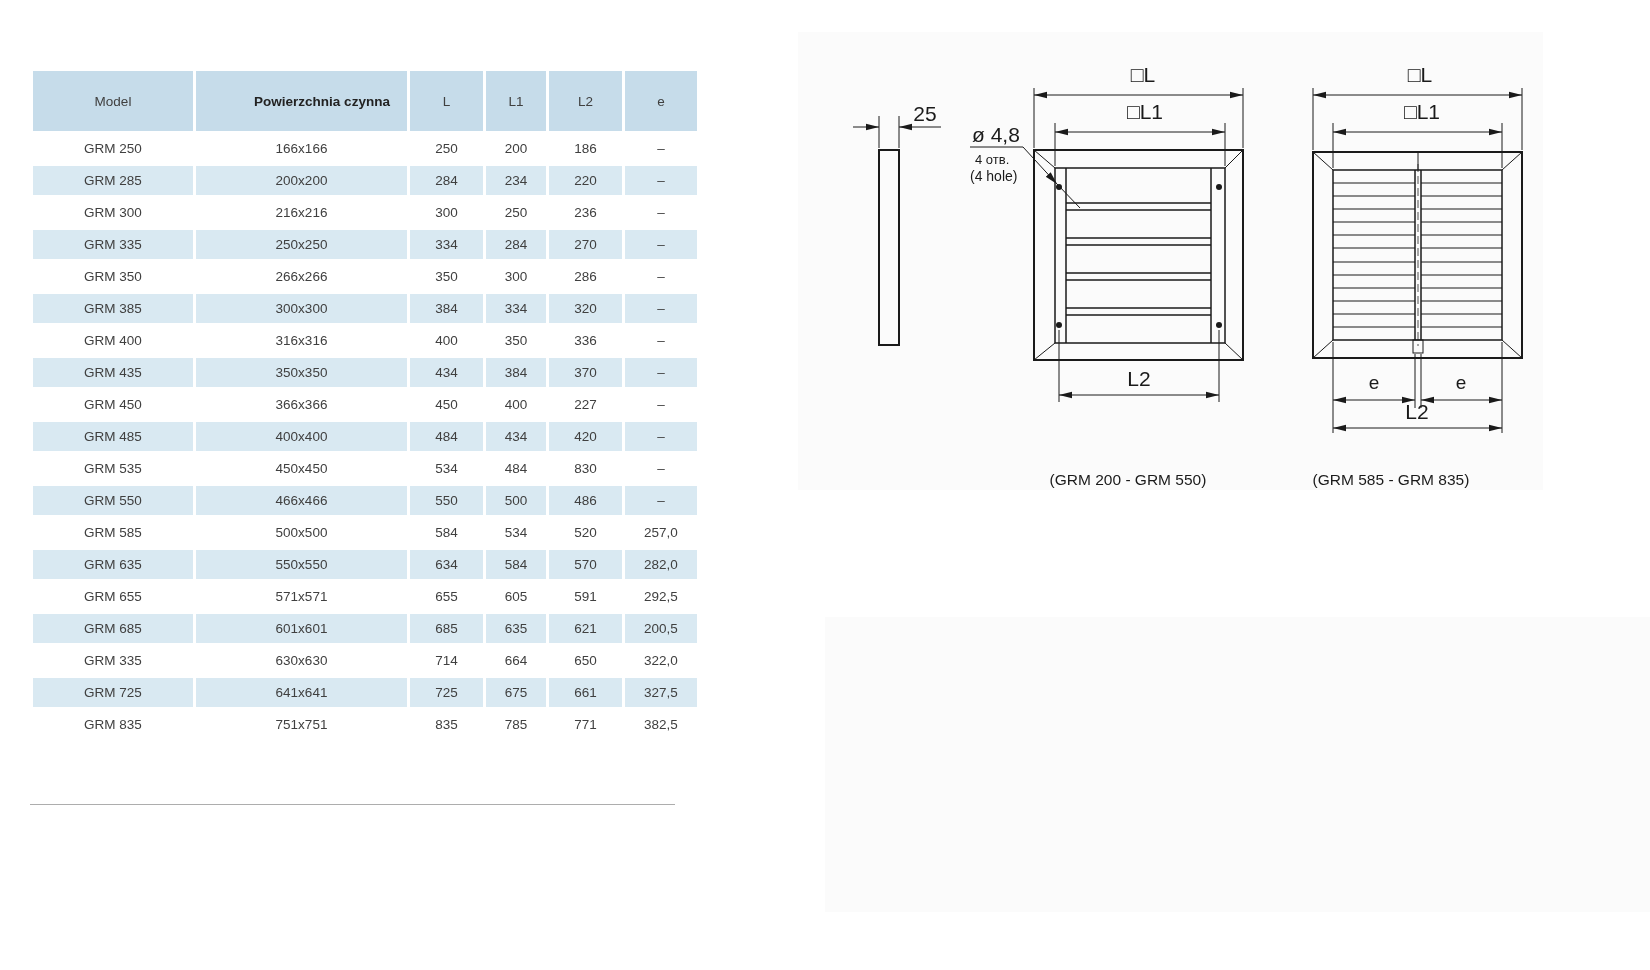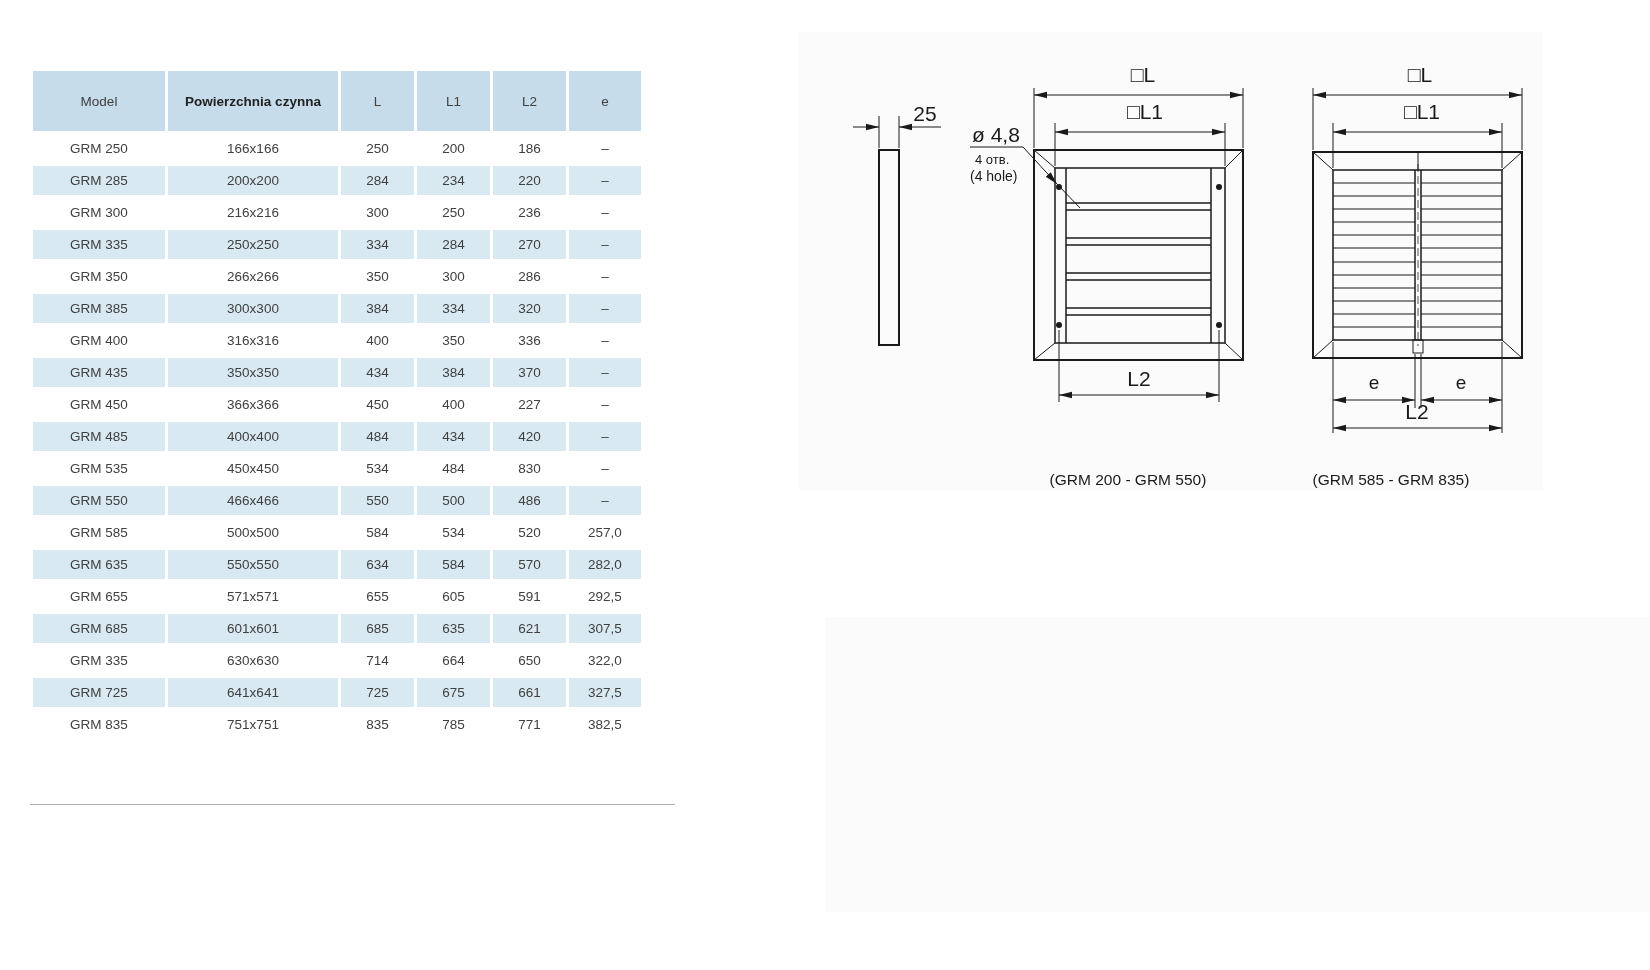--- a/index.html
+++ b/index.html
@@ -10,24 +10,24 @@
     --header-bg:#c6dcea; --row-alt-bg:#d9e9f2; --row-bg:#ffffff;
     --table-text:#404040; --line:#1a1a1a;
   }
   .spec-table-wrap { position:absolute; left:30px; top:68px; }
   table.spec { border-collapse:separate; border-spacing:3px; }
   table.spec th, table.spec td {
     text-align:center; vertical-align:middle;
     font-size:13.5px; color:var(--table-text); padding:0;
   }
   table.spec th { background:var(--header-bg); height:60px; font-weight:400; }
-  table.spec th:nth-child(1) { width:132px; }
-  table.spec th:nth-child(2) { width:170px; font-weight:700; color:#222; }
+  table.spec th:nth-child(1) { width:160px; }
+  table.spec th:nth-child(2) { width:170px; font-weight:700; color:#222;padding-left:41px; }
   table.spec th:nth-child(3) { width:73px; }
-  table.spec th:nth-child(4) { width:73px; }
+  table.spec th:nth-child(4) { width:60px; }
   table.spec th:nth-child(5) { width:73px; }
   table.spec th:nth-child(6) { width:72px; }
   table.spec td { height:29px; background:var(--row-bg); }
   table.spec tbody tr:nth-child(even) td { background:var(--row-alt-bg); }
   .table-bottom-line { position:absolute; left:30px; top:804px; width:645px; height:1px; background:#adadad; }
   .lower-shade { position:absolute; left:825px; top:617px; width:825px; height:295px; background:#fbfbfb; }
   .diagram-svg { position:absolute; left:795px; top:20px; }
   .diagram-svg text { fill:var(--line); font-family:"Liberation Sans","DejaVu Sans",sans-serif; }
   .dline { stroke:var(--line); fill:none; }
 </style>
@@ -166,21 +166,21 @@
           <td>605</td>
           <td>591</td>
           <td>292,5</td>
         </tr>
         <tr>
           <td>GRM 685</td>
           <td>601x601</td>
           <td>685</td>
           <td>635</td>
           <td>621</td>
-          <td>307,5</td>
+          <td>200,5</td>
         </tr>
         <tr>
           <td>GRM 335</td>
           <td>630x630</td>
           <td>714</td>
           <td>664</td>
           <td>650</td>
           <td>322,0</td>
         </tr>
         <tr>

